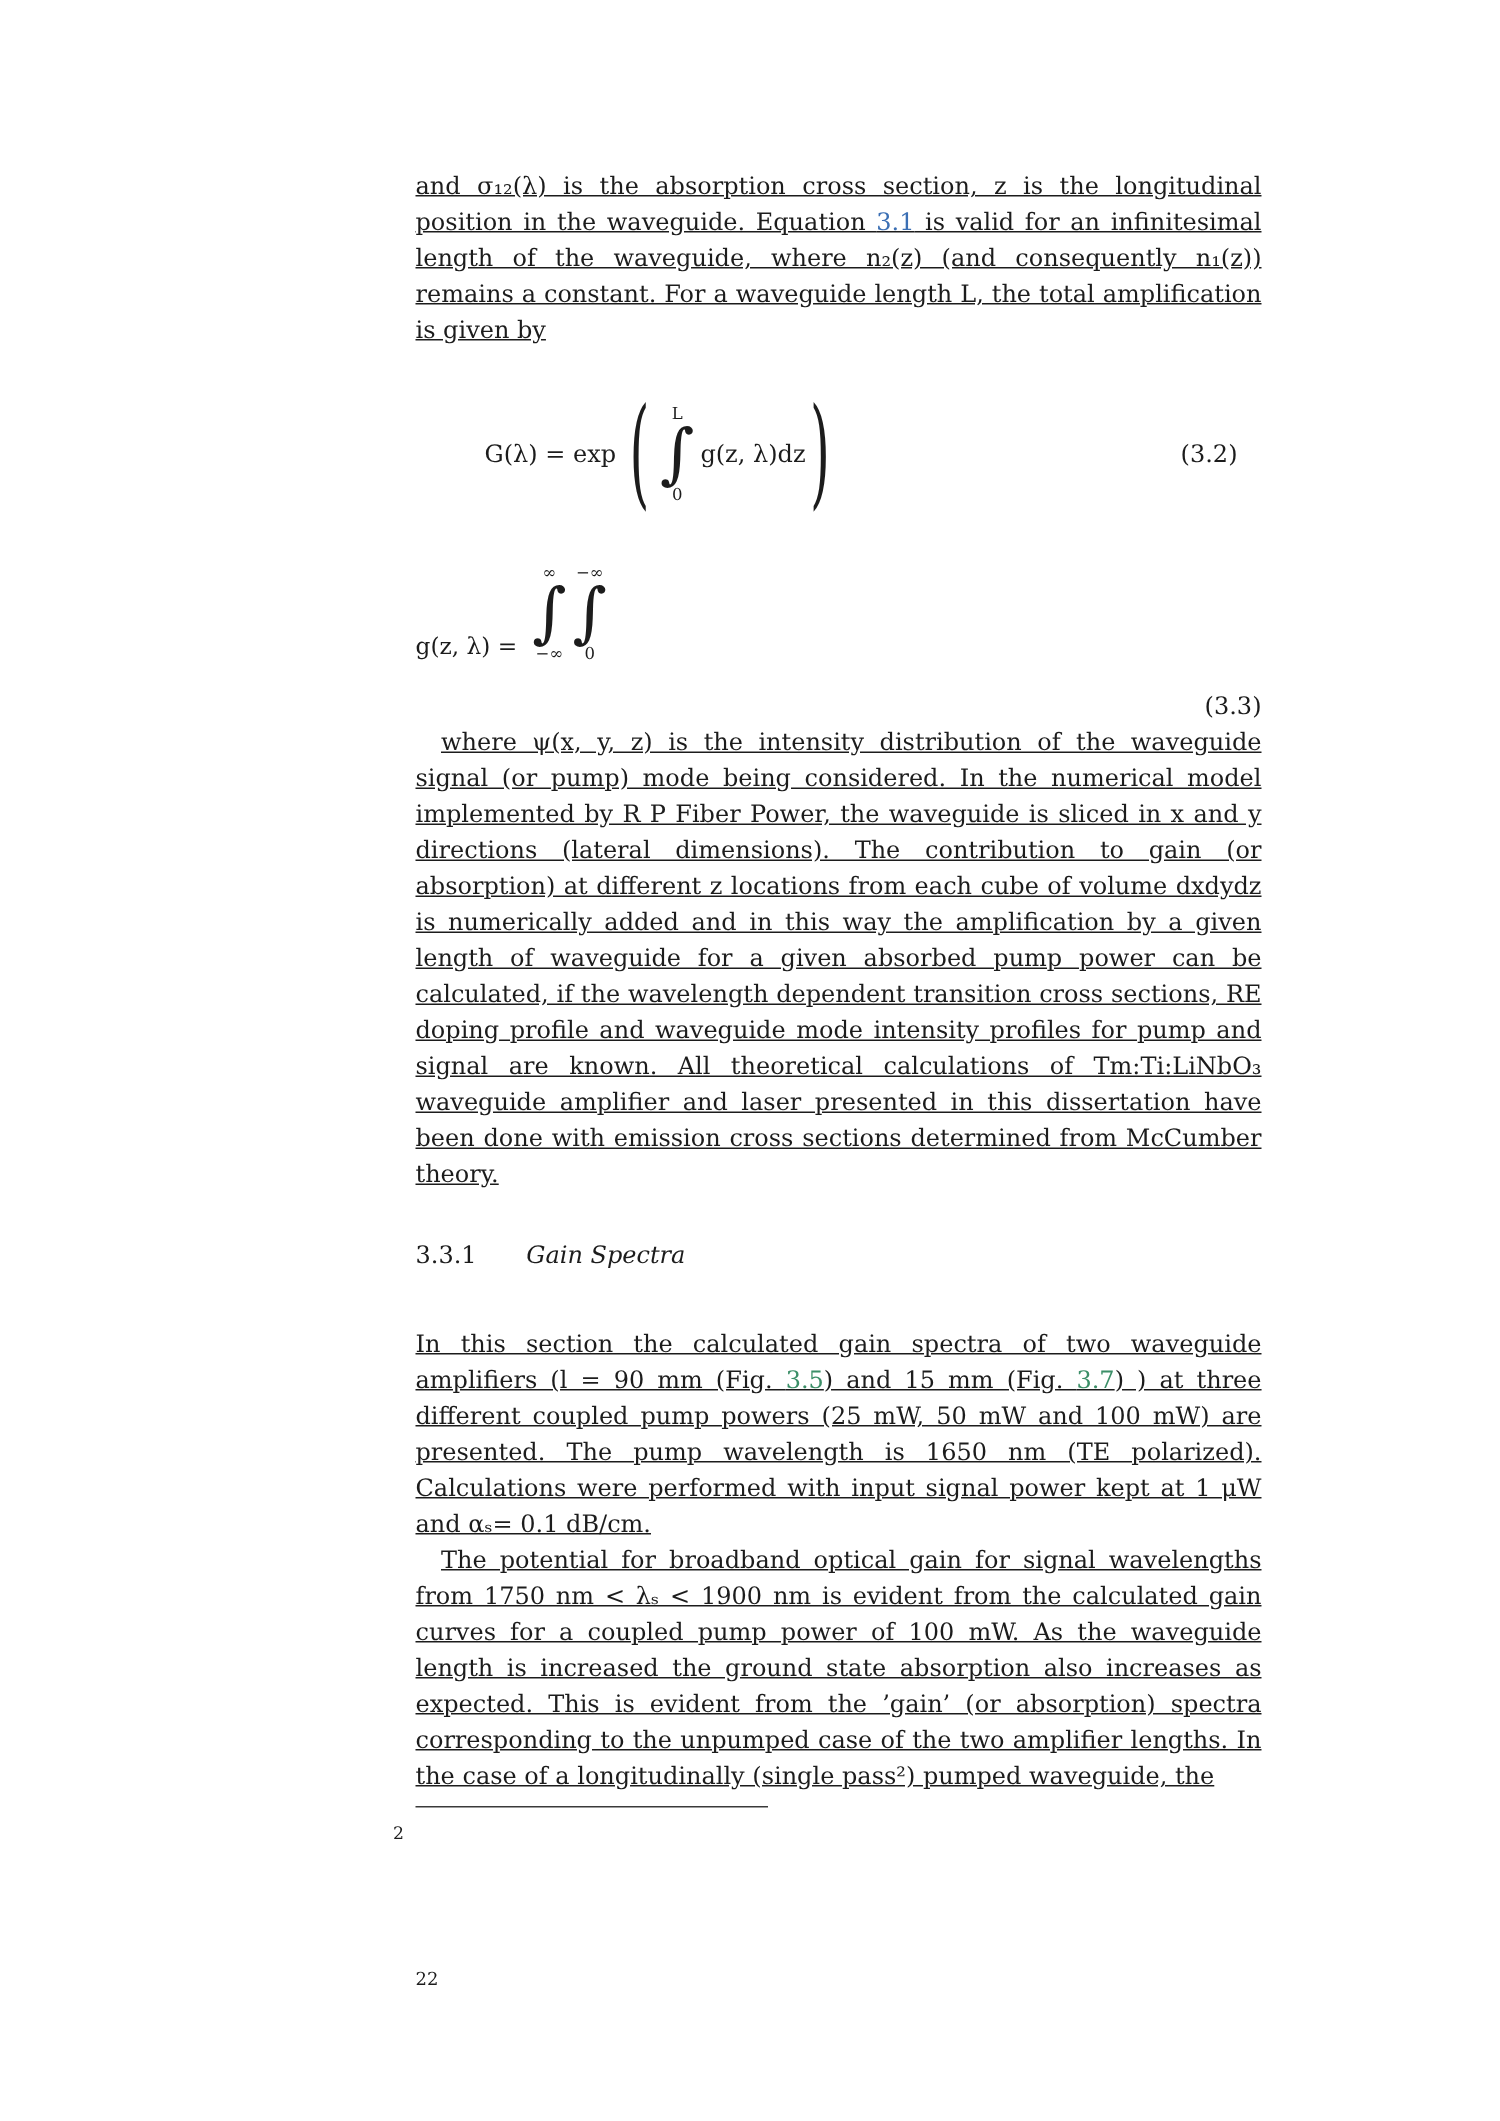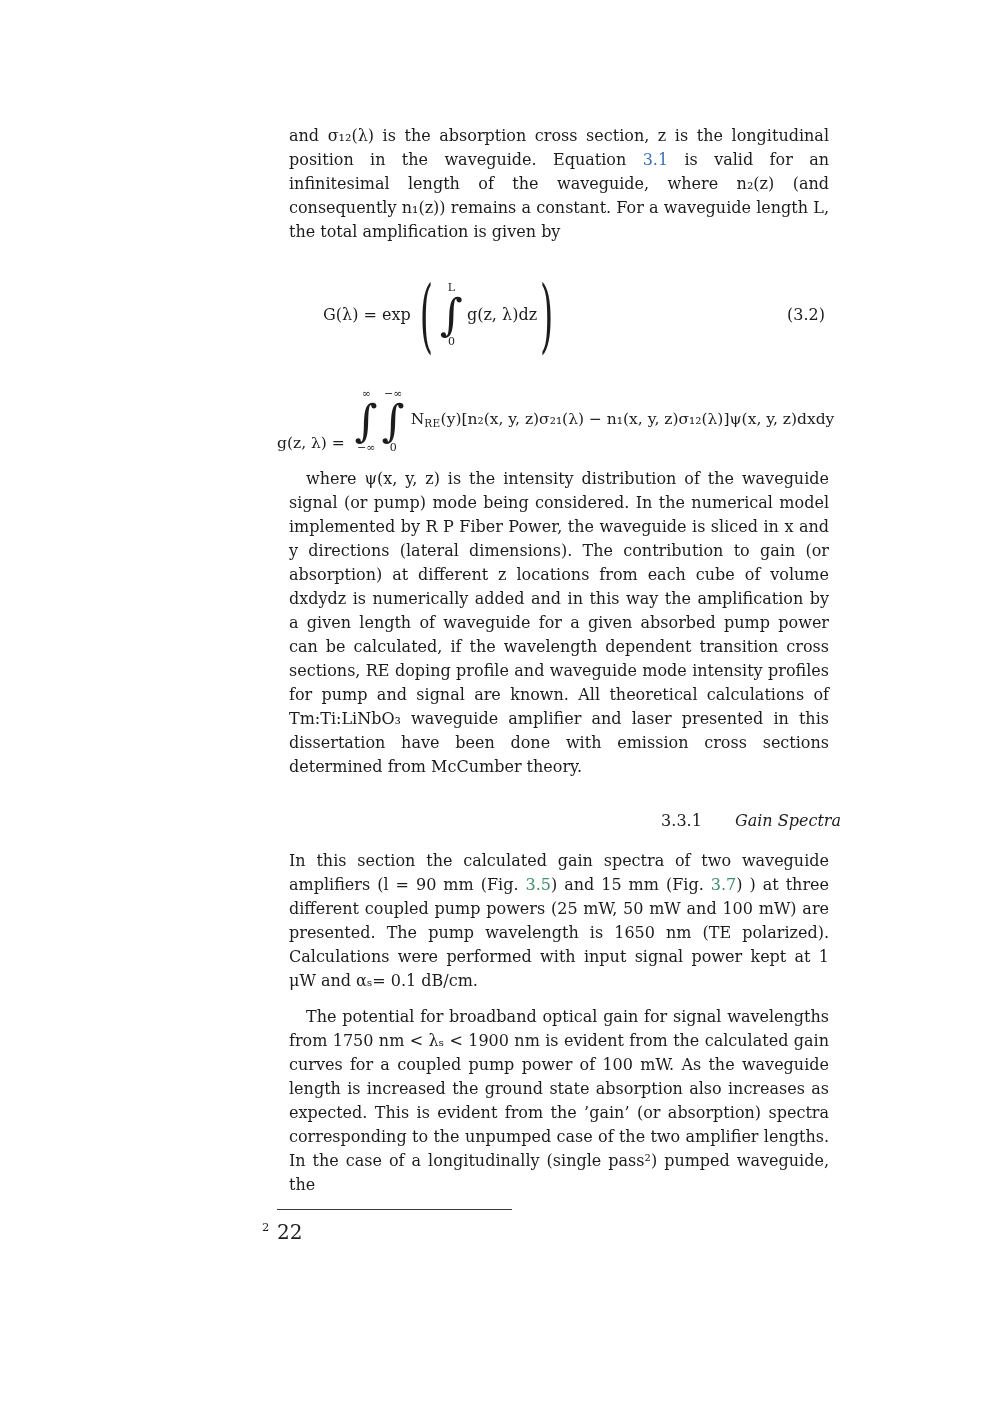--- a/index.html
+++ b/index.html
@@ -10,21 +10,21 @@
     color:var(--text,#1c1c1c);
   }
   .page {
     position:relative; width:1000px; height:1414px;
     background:#ffffff; overflow:hidden;
   }
   .textblock {
     position:absolute; left:277px; top:112px; width:564px;
     font-size:16px; line-height:24px; text-align:justify;
   }
-  p.para { margin:12px; }
+  p.para { margin:0;text-decoration:underline; }
   p.indent { text-indent:17px; }
   a.ref { text-decoration:none; cursor:pointer; }
   .ref-eq { color:var(--eq-ref-link,#3b6fb4); }
   .ref-fig { color:var(--fig-ref-link,#3c8f68); }
 
   
   .equation { position:relative; }
   .eq32 { margin-top:28px; margin-bottom:22px; padding-left:46px;
           height:86px; display:flex; align-items:center; }
   .eq-body { display:flex; align-items:center; }
@@ -42,33 +42,33 @@
   .eq33 .intgroup { margin:0 1px; }
   .eq33 .eq-lhs { margin-right:8px;margin-top:45px; }
   .eq33 .eq-main { margin-left:4px; }
   .msub { font-size:10.5px; vertical-align:-3px; letter-spacing:0.4px; }
   .eq-number-row { text-align:right; margin-top:16px; margin-bottom:0; }
 
   .para3 { margin-top:26px; }
   .para2 { margin-top:0; }
 
   
-  .subsection { margin-top:30px; margin-bottom:16px; text-align:right; }
+  .subsection { margin-top:30px; margin-bottom:35px; text-align:left; }
   .sec-num { margin-right:28px; }
   .sec-title { font-style:italic; }
 
   .para4 { margin-top:0; }
 
   
   .footnote-sep { width:235px; height:1px; background:#3a3a3a; margin:8px 0 8px 0; }
   .footnote { font-size:13px; line-height:17px; text-align:justify; position:relative; }
   .fn-marker { position:absolute; left:-15px; top:1px; font-size:11.5px; }
 
   .pagenum {
-    position:absolute; left:277px; top:1220px; font-size:20px;
+    position:absolute; left:277px; top:1312px; font-size:12px;
   }
 </style>
 </head>
 <body>
 
 <div class="page">
   <div class="textblock">
 
     <p class="para"><span>and σ₁₂(λ) is the absorption cross section, z is the longitudinal position in the waveguide. Equation </span><a class="ref ref-eq">3.1</a><span> is valid for an infinitesimal length of the waveguide, where n₂(z) (and consequently n₁(z)) remains a constant. For a waveguide length L, the total amplification is given by</span></p>
 
@@ -94,21 +94,23 @@
         <span class="intgroup">
           <span class="lim">∞</span>
           <span class="intsign">∫</span>
           <span class="lim">−∞</span>
         </span>
         <span class="intgroup">
           <span class="lim">−∞</span>
           <span class="intsign">∫</span>
           <span class="lim">0</span>
         </span>
-        <span class="eq-main"><span>N</span><span class="msub">RE</span><span>(y)[n₂(x, y, z)σ₂₁(λ) − n₁(x, y, z)σ₁₂(λ)]ψ(x, y, z)dxdy</span></span>
+      </div>
+      <div class="eq-number-row">
+        <span>(3.3)</span>
       </div>
     </div>
 
     <p class="para indent para3">where ψ(x, y, z) is the intensity distribution of the waveguide signal (or pump) mode being considered. In the numerical model implemented by R P Fiber Power, the waveguide is sliced in x and y directions (lateral dimensions). The contribution to gain (or absorption) at different z locations from each cube of volume dxdydz is numerically added and in this way the amplification by a given length of waveguide for a given absorbed pump power can be calculated, if the wavelength dependent transition cross sections, RE doping profile and waveguide mode intensity profiles for pump and signal are known. All theoretical calculations of Tm:Ti:LiNbO₃ waveguide amplifier and laser presented in this dissertation have been done with emission cross sections determined from McCumber theory.</p>
 
     <div class="subsection">
       <span class="sec-num">3.3.1</span>
       <span class="sec-title">Gain Spectra</span>
     </div>
 

